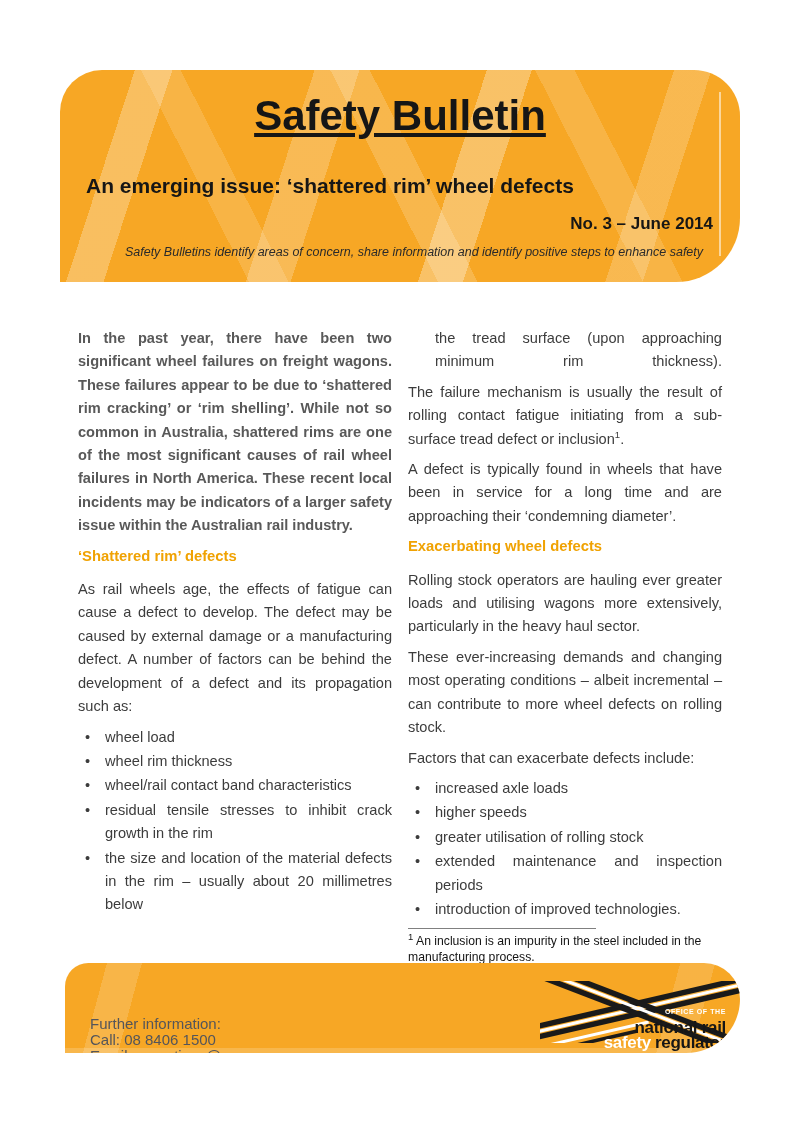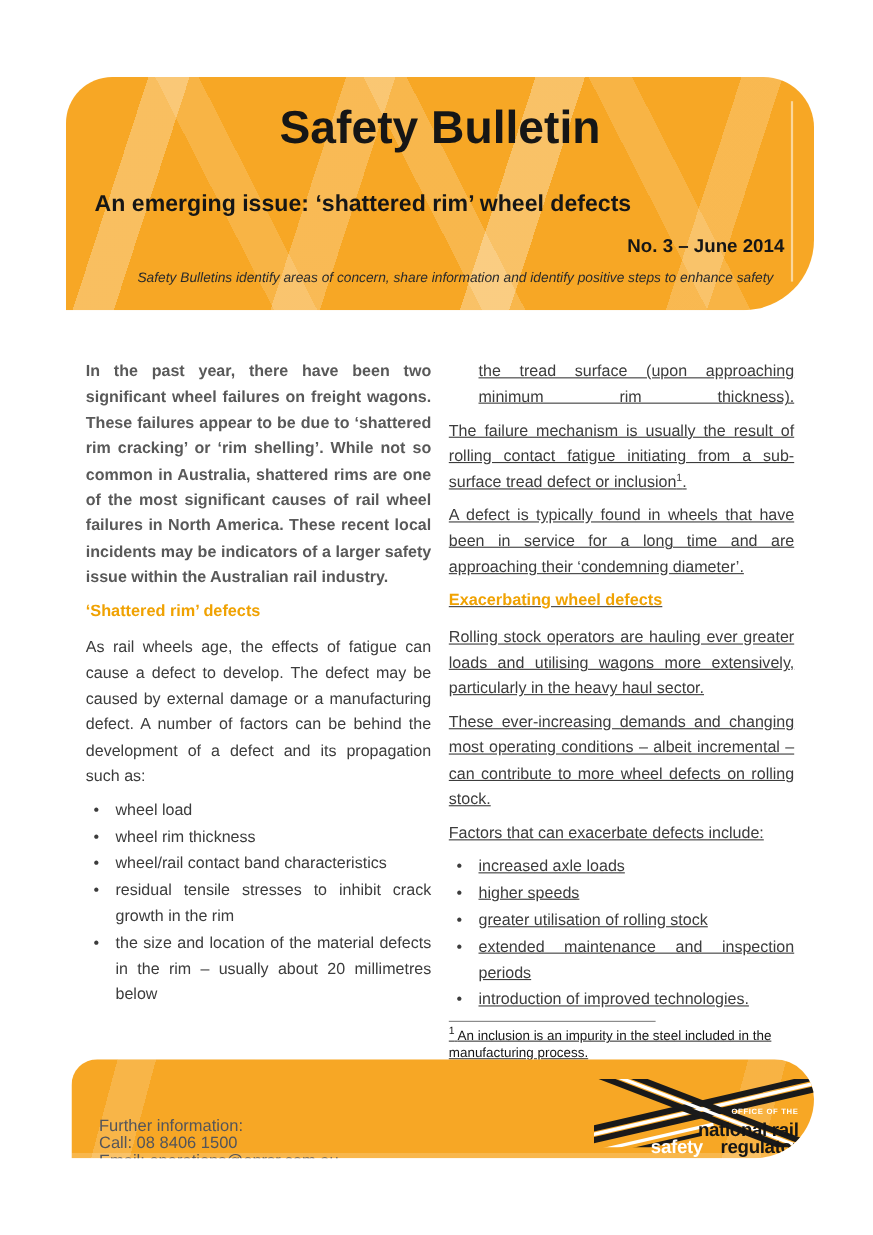--- a/index.html
+++ b/index.html
@@ -20,33 +20,33 @@
       linear-gradient(63deg,
         transparent 0 24%, rgba(255,255,255,.15) 24% 29%, transparent 29% 48%,
         rgba(255,255,255,.18) 48% 53%, transparent 53% 74%,
         rgba(255,255,255,.15) 74% 79%, transparent 79%);
     border-radius:42px 46px 64px 0;
     overflow:hidden;
   }
   .banner-vline { position:absolute; right:19px; top:22px; bottom:26px; width:2px;
     background:rgba(255,255,255,.55); }
   .banner h1 { position:absolute; top:22px; left:0; width:100%; text-align:center;
-    font-size:42px; font-weight:bold; color:#161616; letter-spacing:0px; }
+    font-size:42px; font-weight:bold; color:#161616; letter-spacing:0px;text-decoration:underline; }
   .banner h2 { position:absolute; top:104px; left:26px;
     font-size:21px; font-weight:bold; color:#161616; }
   .banner .issue { position:absolute; top:144px; right:27px;
     font-size:17px; font-weight:bold; color:#161616;text-align:right; }
   .banner .tagline { position:absolute; top:175px; left:40px; right:12px; text-align:center;
     font-size:12.5px; font-style:italic; color:#2a2a2a; }
 
   
   .col { position:absolute; top:327px; width:314px; font-size:14.6px; line-height:23.4px;
     color:#3C3C3C; text-align:justify; }
   .col-left  { left:78px; }
-  .col-right { left:408px;text-decoration:underline; }
+  .col-right { left:408px; }
   .col p { margin:0 0 7px 0; }
   p.intro { font-weight:bold; color:#595959; }
   h3.sec { margin:4px 0 10px 0; font-size:14.8px; font-weight:bold; color:#F0A202; text-align:left; }
   ul.blist { list-style:none; margin:0 0 7px 0; }
   ul.blist li { position:relative; padding-left:27px; margin-bottom:1px; }
   ul.blist li::before { content:"\2022"; position:absolute; left:7px; top:0; }
   li.cont, p.cont { text-align-last:justify; }
   p.hang { padding-left:27px; }
   sup { font-size:9.5px; vertical-align:super; line-height:0; }
   .fnrule { width:188px; border-top:1px solid #808080; margin:6px 0 5px 0; }
@@ -66,21 +66,21 @@
   }
   .contact { position:absolute; left:25px; top:27px; font-size:15px; line-height:15.8px;
     color:#54555A;margin-top:26px; }
   .logo { position:absolute; right:0; top:16px; width:200px; height:90px; }
   .logo svg { position:absolute; right:0; top:2px; }
   .logo-text { position:absolute; right:14px; top:25px; text-align:right; line-height:15px;
     font-weight:bold; letter-spacing:-0.3px; }
   .logo-office { font-size:7px; color:#ffffff; letter-spacing:0.6px; margin-bottom:1px; }
   .logo-l1 { font-size:17px; color:#161616; }
   .logo-l2 { font-size:17px; color:#161616; }
-  .logo-l2 .w-safety { color:#ffffff; margin-right:16px; }
+  .logo-l2 .w-safety { color:#ffffff; margin-right:4px; }
 </style>
 </head>
 <body>
 
 <div class="page">
 
   <div class="banner">
     <div class="banner-vline"></div>
     <h1>Safety Bulletin</h1>
     <h2>An emerging issue: ‘shattered rim’ wheel defects</h2>

